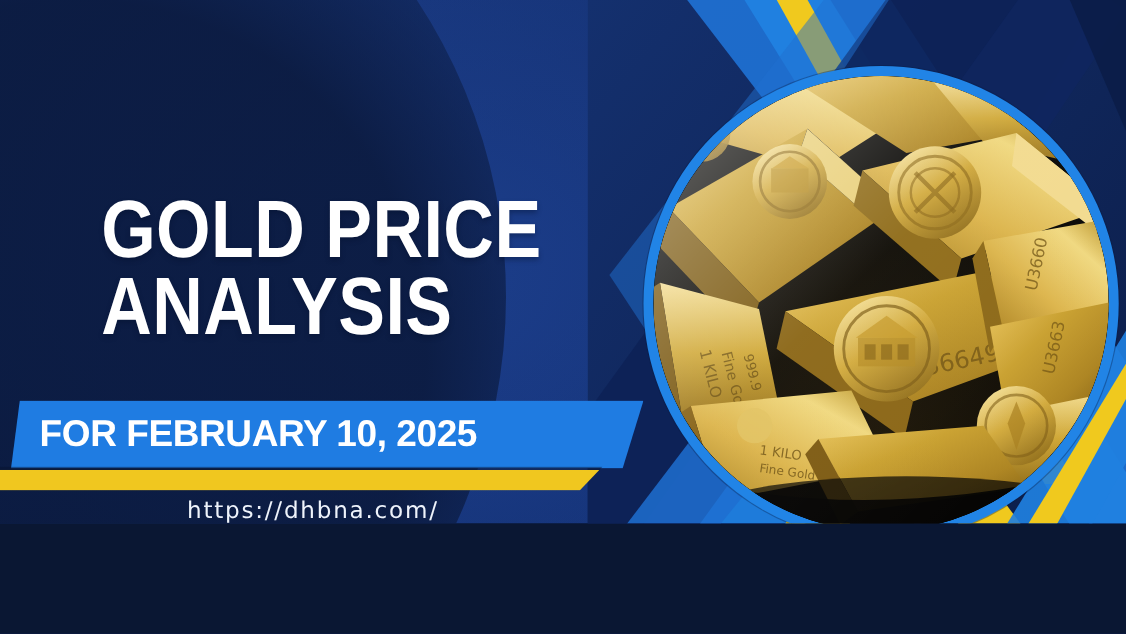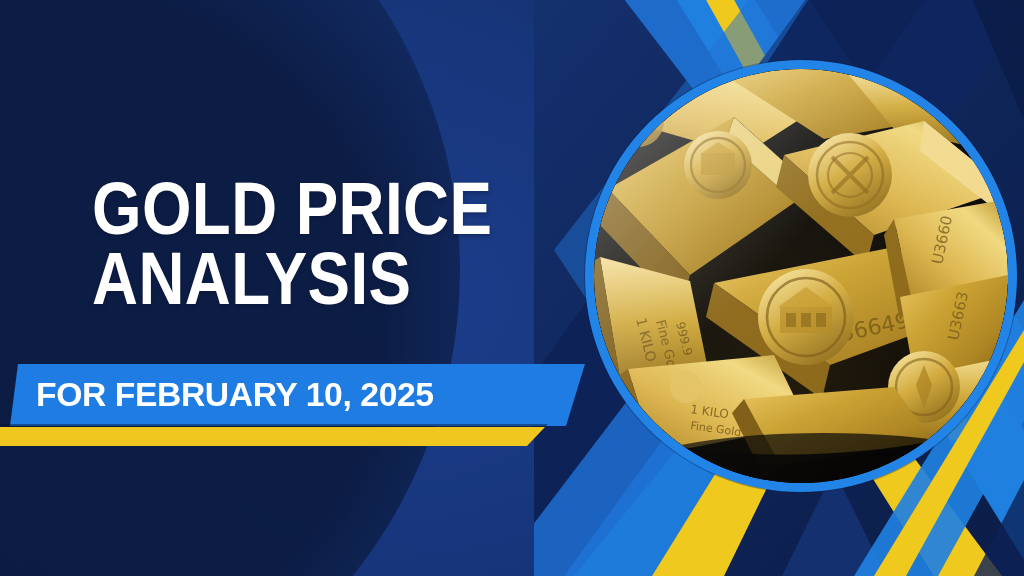--- a/index.html
+++ b/index.html
@@ -3,21 +3,21 @@
 <meta charset="utf-8">
 <style>
   html, body {
     margin: 0;
     padding: 0;
     background: #0a1733;
   }
   #banner {
     position: relative;
     width: 1024px;
-    height: 576px;
+    height: 476px;
     overflow: hidden;
     font-family: "Liberation Sans", sans-serif;
     background: #0d2050;
   }
 
   
   .bg-base {
     position: absolute;
     inset: 0;
     background:
@@ -339,14 +339,15 @@
   <div class="headline">
     <span class="l1">GOLD PRICE</span>
     <span class="l2">ANALYSIS</span>
   </div>
 
   <div class="band-blue"></div>
   <div class="band-blue-text">FOR FEBRUARY 10, 2025</div>
   <div class="band-yellow-shadow"></div>
   <div class="band-yellow"></div>
 
+  <div class="url">https://dhbna.com/</div>
 
 </div>
 
 </body></html>

